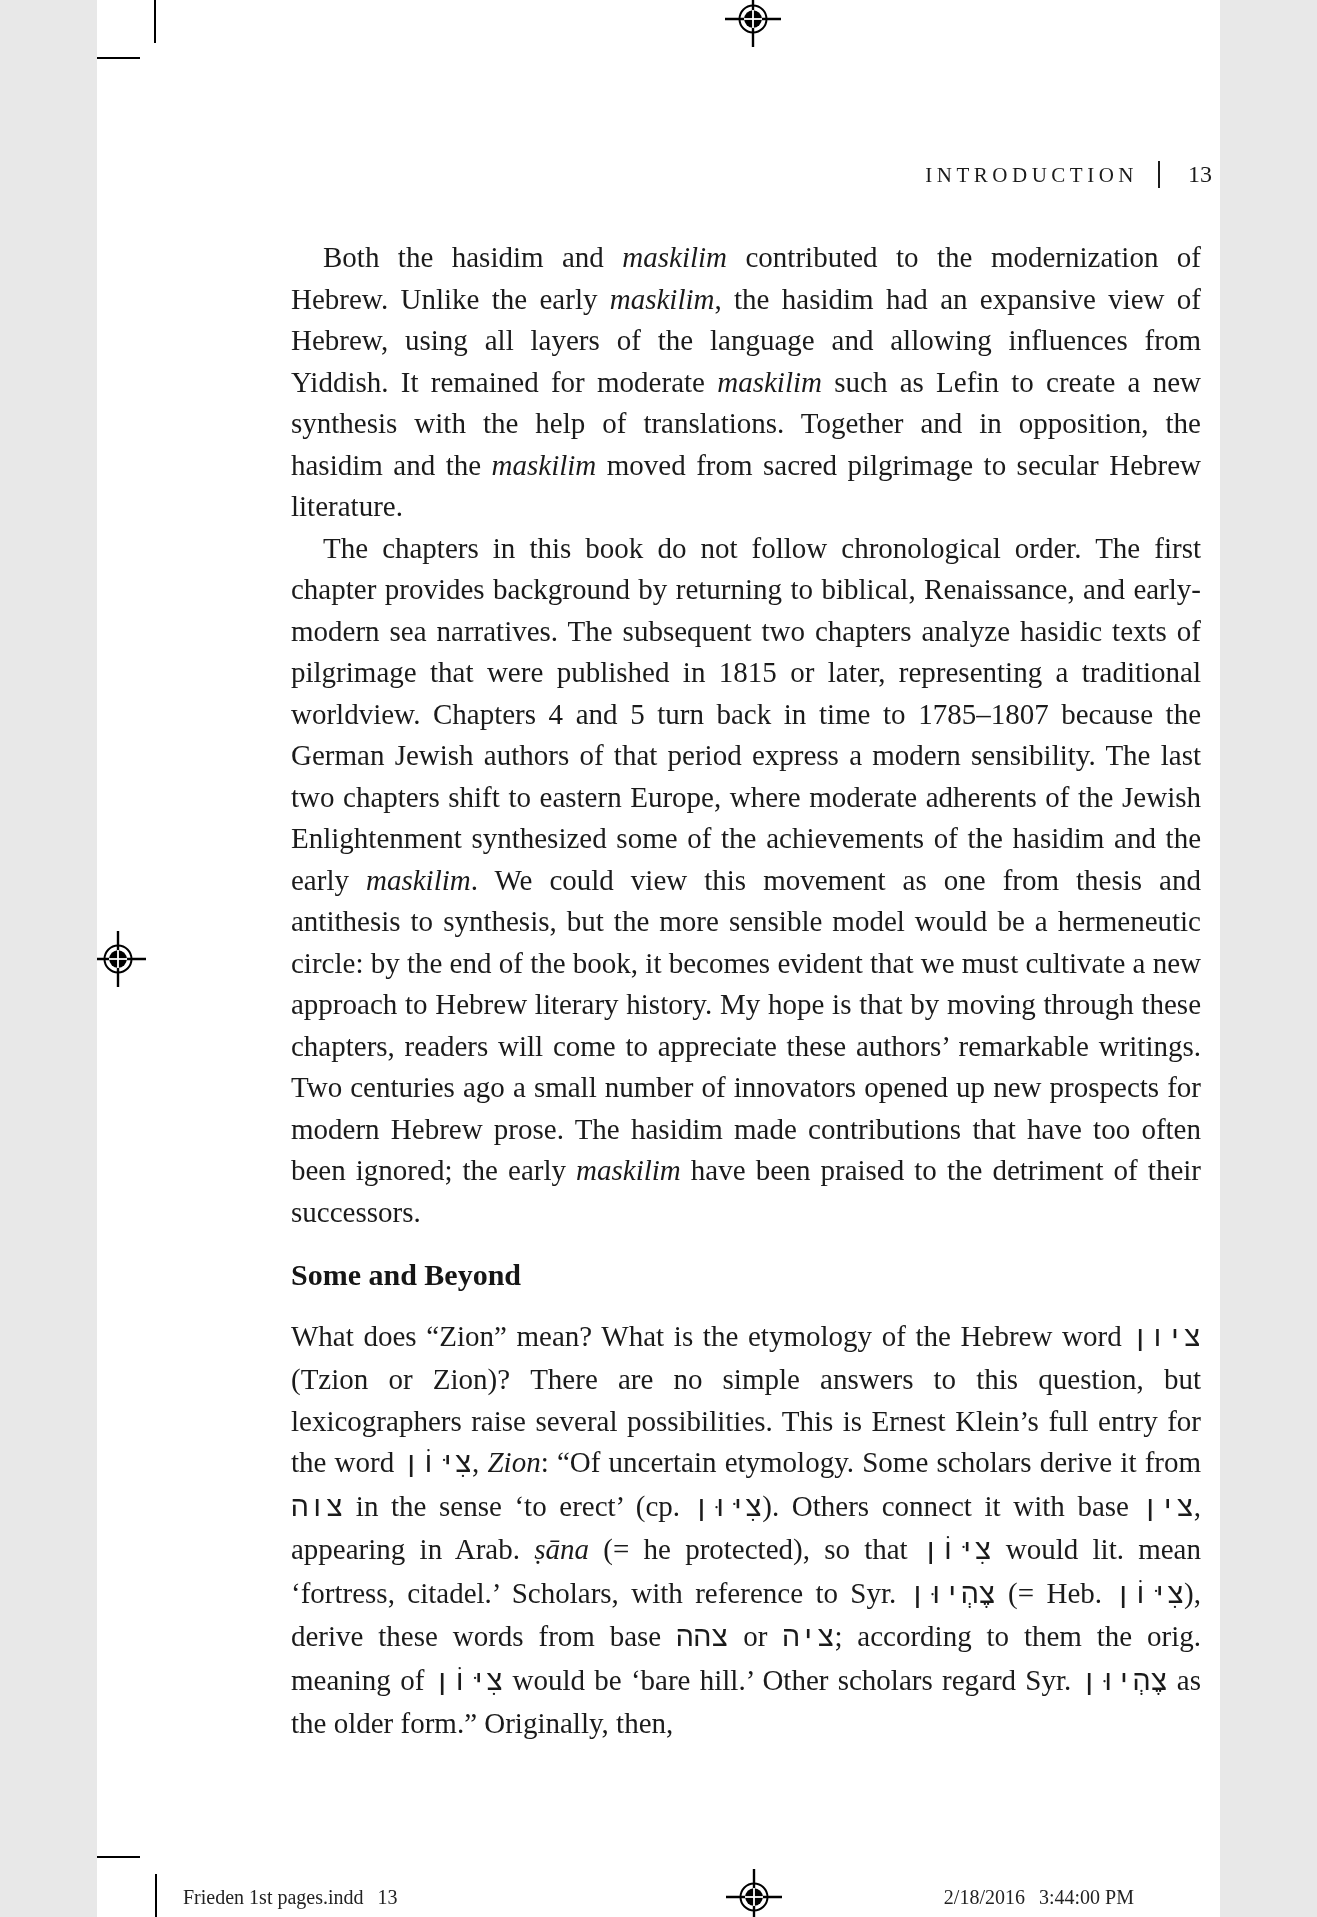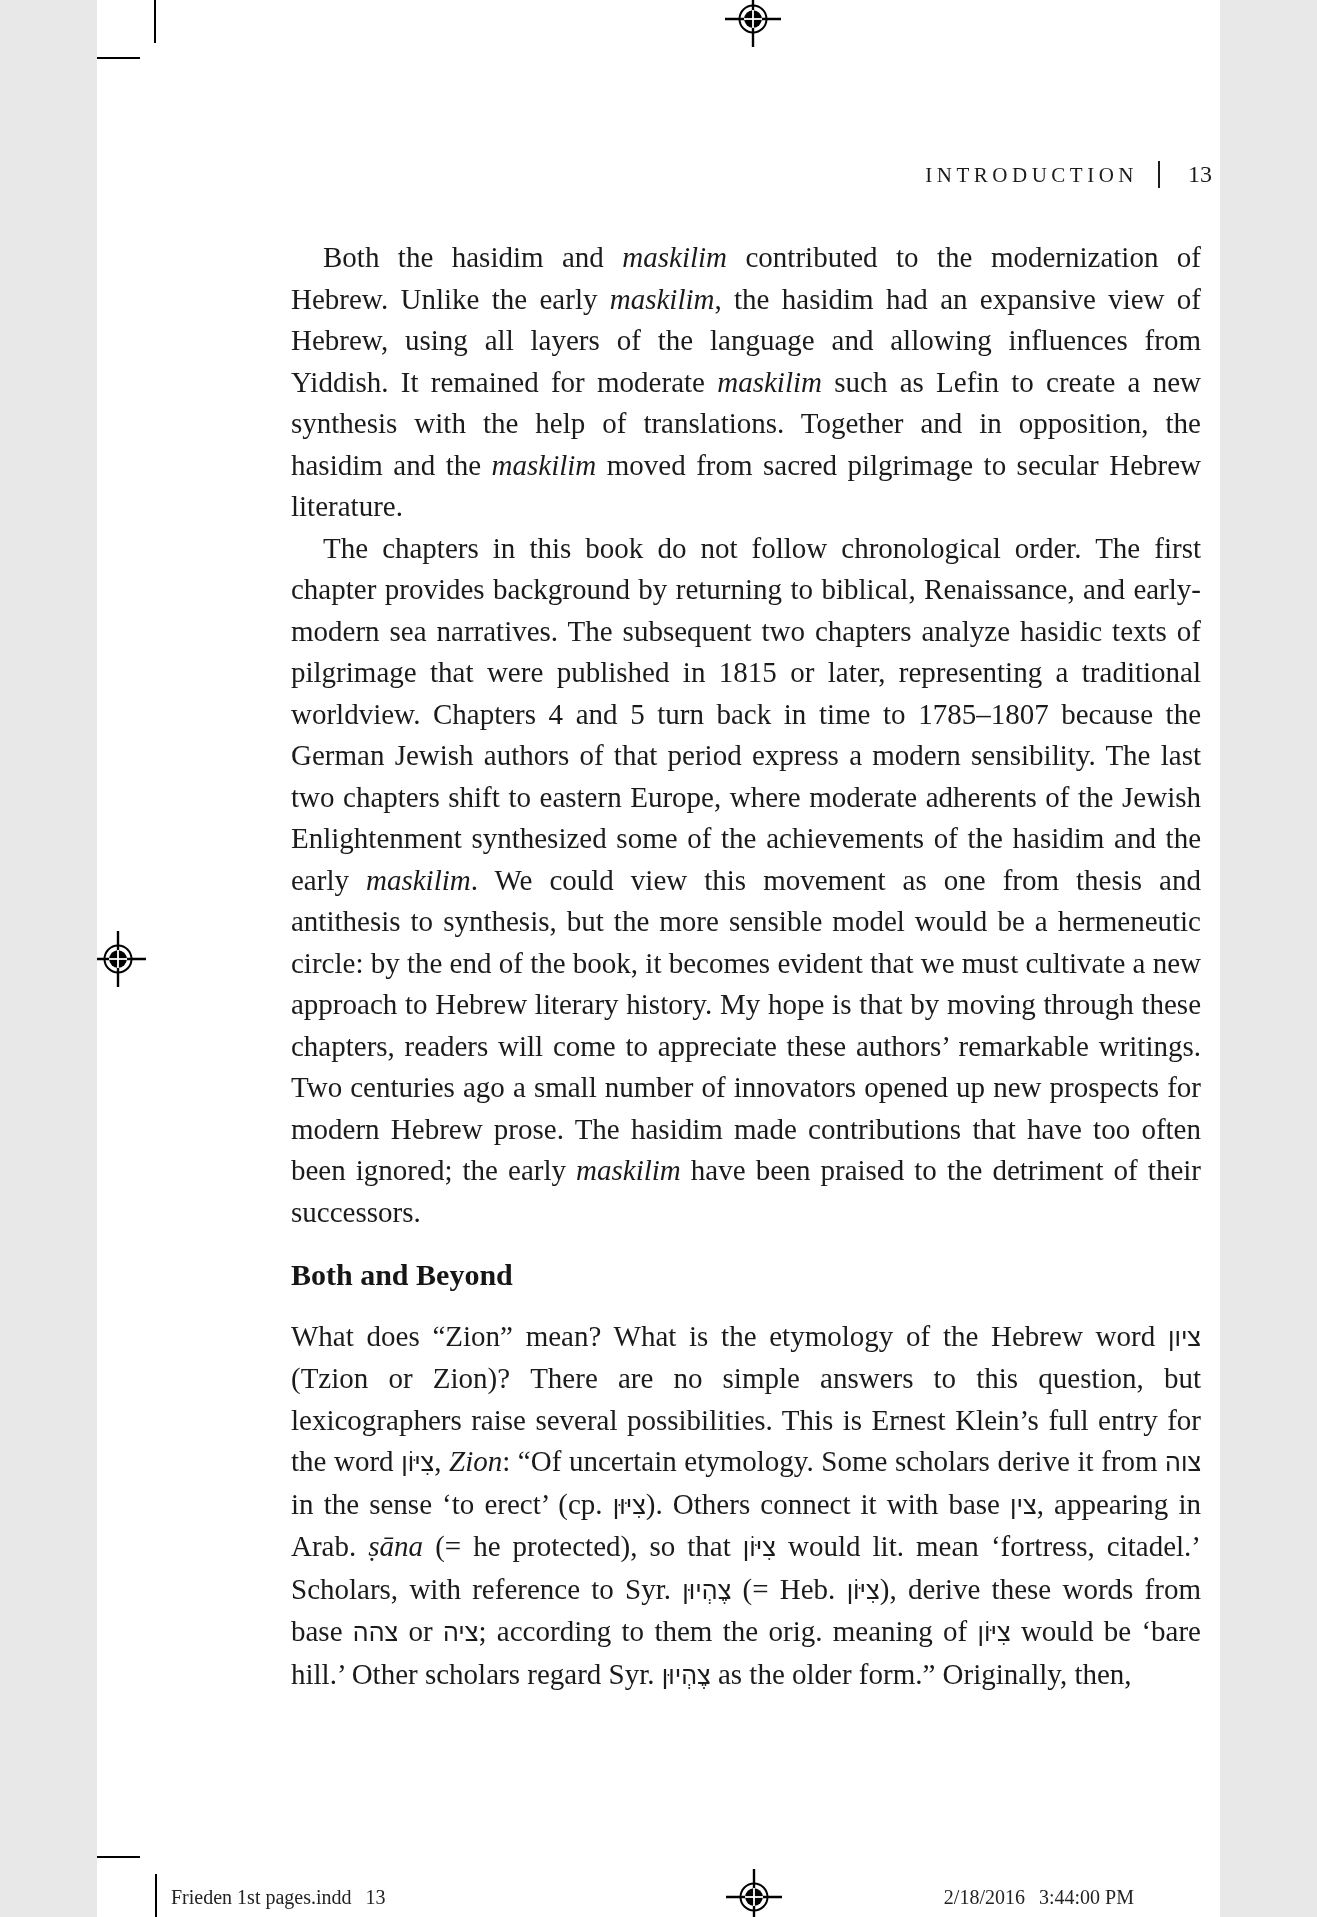--- a/index.html
+++ b/index.html
@@ -29,24 +29,24 @@
     position:absolute; left:194px; top:237px; width:910px;
     font-size:29px; line-height:41.5px; text-align:justify; color:#1b1b1b;
   }
   .para{margin:0; padding:0;}
   .para.indent{text-indent:32px;}
   .section-heading{
     font-size:30px; font-weight:bold; line-height:41.5px;
     margin:21px 0 20px 0; padding:0; text-align:left; color:#161616;
   }
   .seg-em{font-style:italic;}
-  .seg-heb{font-family:Liberation Sans, sans-serif; font-size:25px;}
+  .seg-heb{font-family:Liberation Mono, monospace; font-size:29px;}
   
   .slug{position:absolute; top:1886px; font-size:20px; color:#222;}
-  .slug-left{left:74px;}
+  .slug-left{left:86px;}
   .slug-right{right:86px;}
   .slug-gap{margin-left:14px;}
 </style>
 </head>
 <body>
 
 <div class="sheet">
 
   <div class="crop v" style="left:57px;  top:0;      height:43px;"></div>
   <div class="crop h" style="left:0;     top:57px;   width:43px;"></div>
@@ -100,21 +100,21 @@
 
   <div class="running-header">
     <span class="hdr-sec">INTRODUCTION</span>
     <span class="hdr-bar"></span>
     <span class="hdr-num">13</span>
   </div>
 
   <div class="body-col">
     <p class="para indent"><span>Both the hasidim and </span><span class="seg-em">maskilim</span><span> contributed to the modernization of Hebrew. Unlike the early </span><span class="seg-em">maskilim</span><span>, the hasidim had an expansive view of Hebrew, using all layers of the language and allowing influences from Yiddish. It remained for moderate </span><span class="seg-em">maskilim</span><span> such as Lefin to create a new synthesis with the help of translations. Together and in opposition, the hasidim and the </span><span class="seg-em">maskilim</span><span> moved from sacred pilgrimage to secular Hebrew literature.</span></p>
     <p class="para indent"><span>The chapters in this book do not follow chronological order. The first chapter provides background by returning to biblical, Renaissance, and early-modern sea narratives. The subsequent two chapters analyze hasidic texts of pilgrimage that were published in 1815 or later, representing a traditional worldview. Chapters 4 and 5 turn back in time to 1785–1807 because the German Jewish authors of that period express a modern sensibility. The last two chapters shift to eastern Europe, where moderate adherents of the Jewish Enlightenment synthesized some of the achievements of the hasidim and the early </span><span class="seg-em">maskilim</span><span>. We could view this movement as one from thesis and antithesis to synthesis, but the more sensible model would be a hermeneutic circle: by the end of the book, it becomes evident that we must cultivate a new approach to Hebrew literary history. My hope is that by moving through these chapters, readers will come to appreciate these authors’ remarkable writings. Two centuries ago a small number of innovators opened up new prospects for modern Hebrew prose. The hasidim made contributions that have too often been ignored; the early </span><span class="seg-em">maskilim</span><span> have been praised to the detriment of their successors.</span></p>
-    <h2 class="section-heading">Both and Beyond</h2>
+    <h2 class="section-heading">Some and Beyond</h2>
     <p class="para"><span>What does “Zion” mean? What is the etymology of the Hebrew word </span><span class="seg-heb">ציון</span><span> (Tzion or Zion)? There are no simple answers to this question, but lexicographers raise several possibilities. This is Ernest Klein’s full entry for the word </span><span class="seg-heb">צִיּוֹן</span><span>, </span><span class="seg-em">Zion</span><span>: “Of uncertain etymology. Some scholars derive it from </span><span class="seg-heb">צוה</span><span> in the sense ‘to erect’ (cp. </span><span class="seg-heb">צִיּוּן</span><span>). Others connect it with base </span><span class="seg-heb">צין</span><span>, appearing in Arab. </span><span class="seg-em">ṣāna</span><span> (= he protected), so that </span><span class="seg-heb">צִיּוֹן</span><span> would lit. mean ‘fortress, citadel.’ Scholars, with reference to Syr. </span><span class="seg-heb">צֶהְיוּן</span><span> (= Heb. </span><span class="seg-heb">צִיּוֹן</span><span>), derive these words from base </span><span class="seg-heb">צהה</span><span> or </span><span class="seg-heb">ציה</span><span>; according to them the orig. meaning of </span><span class="seg-heb">צִיּוֹן</span><span> would be ‘bare hill.’ Other scholars regard Syr. </span><span class="seg-heb">צֶהְיוּן</span><span> as the older form.” Originally, then,</span></p>
   </div>
 
   <div class="slug slug-left">
     <span>Frieden 1st pages.indd</span><span class="slug-gap">13</span>
   </div>
   <div class="slug slug-right">
     <span>2/18/2016</span><span class="slug-gap">3:44:00 PM</span>
   </div>
 

